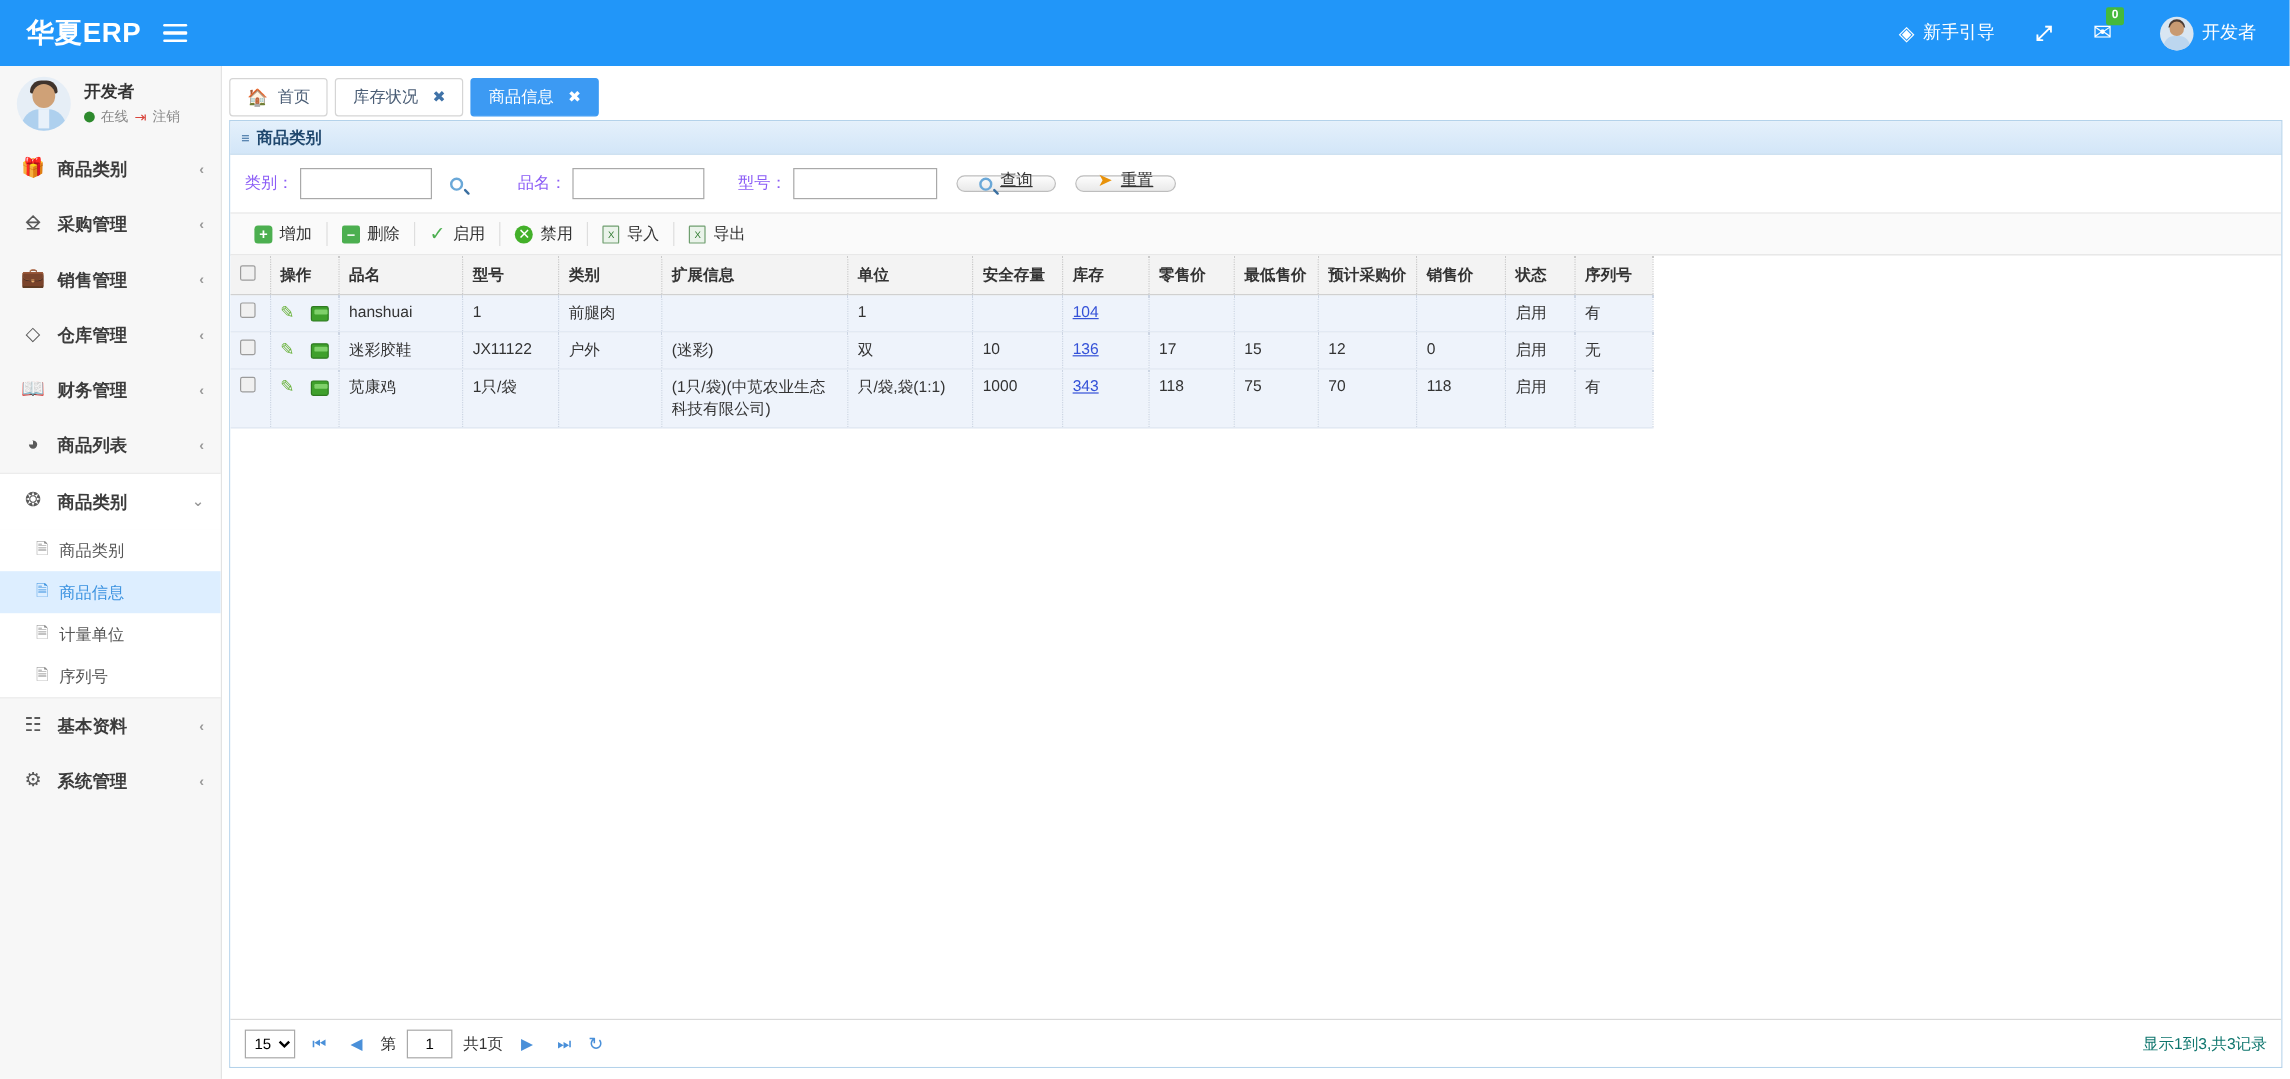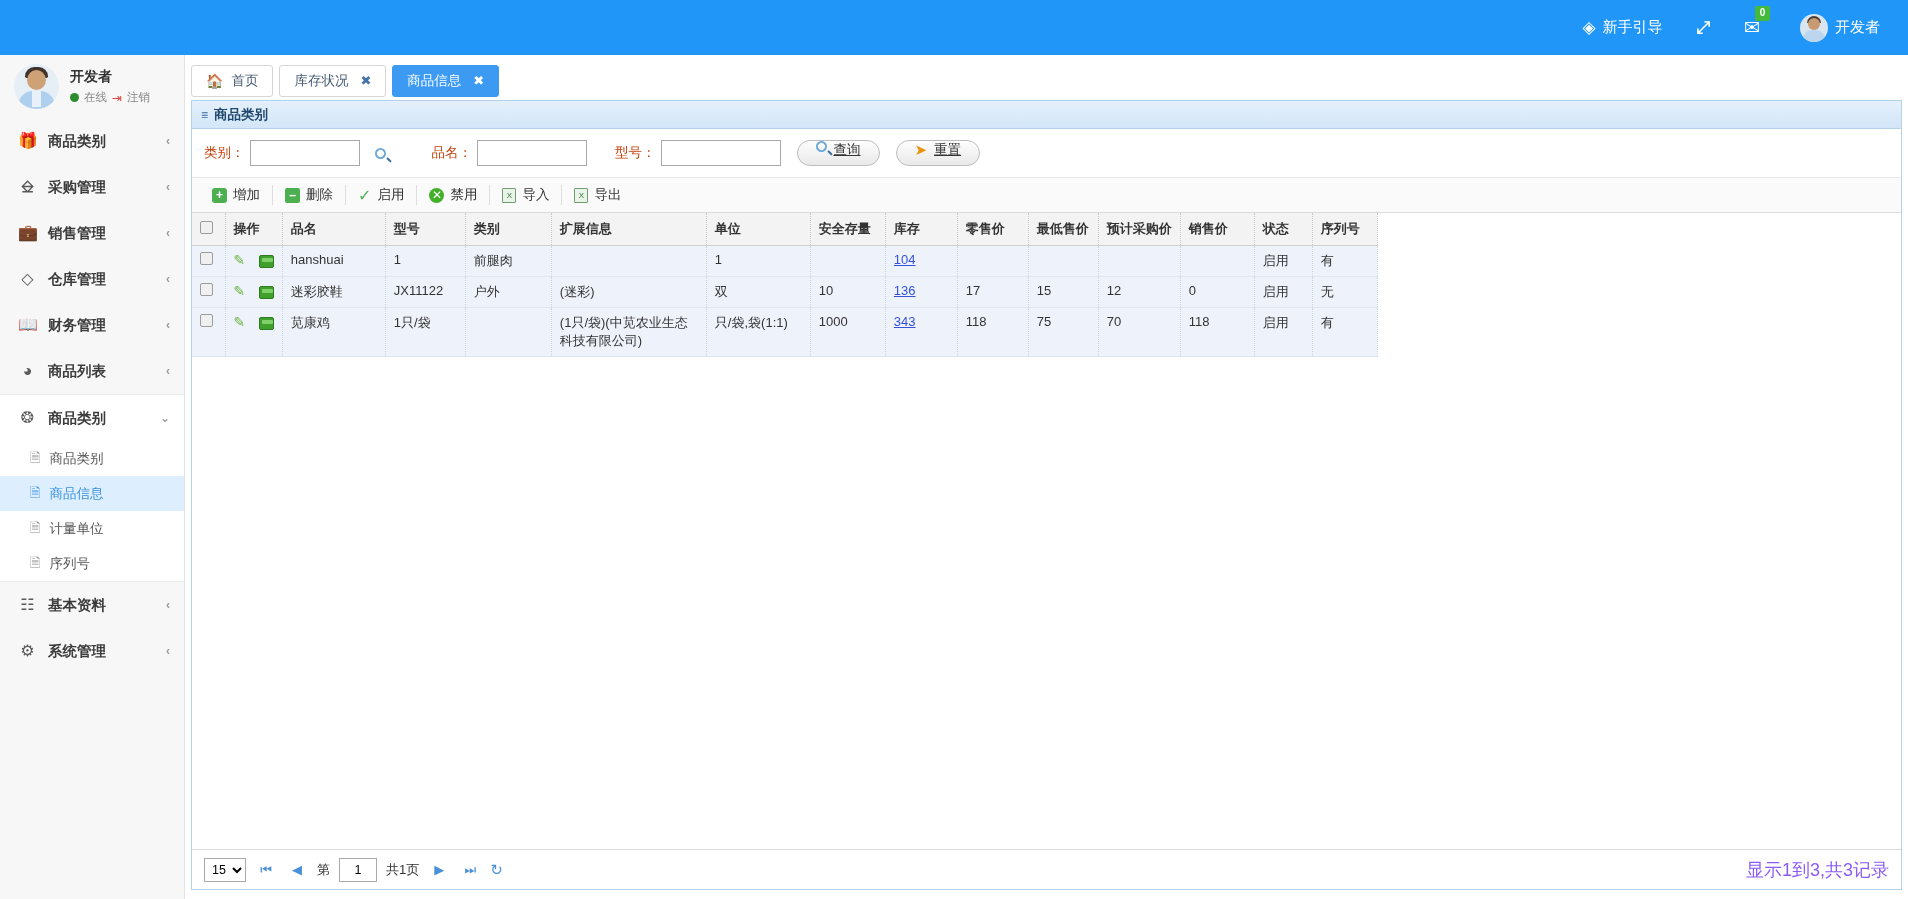--- a/index.html
+++ b/index.html
@@ -167,21 +167,21 @@
     font-size: 13.5px; font-weight: bold; color: #20486e;
   }
   .list-ic { font-size: 12px; color: #35689c; letter-spacing: -1px; }
 
   #filterbar {
     height: 48px; display: flex; align-items: center;
     padding-left: 12px; gap: 0;
     background: #fff;
     font-size: 13.5px;
   }
-  .f-label { color: #c2410c; margin-right: 5px; }
+  .f-label { color: #8b5cf6; margin-right: 5px; }
   .f-input {
     width: 110px; height: 26px;
     border: 1px solid #a9a9a9; background: #fff;
     font-size: 13px; padding: 0 4px;
     font-family: inherit;
   }
   .f-input.wide { width: 120px; }
   .mag-btn {
     width: 26px; height: 26px; margin: 0 10px 0 8px;
     display: flex; align-items: center; justify-content: center;
@@ -191,21 +191,21 @@
     display: inline-block; width: 11px; height: 11px;
     border: 2.2px solid #6aa8d8; border-radius: 50%;
     position: relative; transform: rotate(-45deg);
   }
   .mag::after {
     content: ''; position: absolute; left: 3.5px; top: 11px;
     width: 2.4px; height: 6px; background: #3a6fa0; border-radius: 1px;
   }
   .gap-lg { width: 28px; }
   .btn-pill {
-    height: 26px; display: inline-flex; align-items: flex-start; gap: 7px;
+    height: 14px; display: inline-flex; align-items: flex-end; gap: 7px;
     padding: 0 18px; margin-left: 16px;
     border: 1px solid #bdbdbd; border-radius: 16px;
     background: linear-gradient(#fdfdfd, #e9e9e9);
     font-size: 13.5px; color: #333; cursor: pointer;
   }
   .btn-pill .lbl { text-decoration: underline; }
   .arrow-reset { color: #e8920a; font-size: 15px; font-weight: bold; }
 
   #toolbar {
     height: 36px; display: flex; align-items: center;
@@ -285,26 +285,34 @@
   .pg-arrow {
     width: 22px; height: 24px; display: inline-flex;
     align-items: center; justify-content: center;
     color: #4a90d9; font-size: 13px; cursor: pointer;
   }
   .pg-input {
     width: 38px; height: 24px; border: 1px solid #a9a9a9;
     text-align: center; font-size: 12.5px; font-family: inherit;
   }
   .refresh-ic { color: #4a90d9; font-size: 15px; cursor: pointer; }
-  #rec-info { margin-left: auto; color: #8b5cf6; font-size: 18px; }
+  #rec-info { margin-left: auto; color: #0f766e; font-size: 13px; }
 </style>
 </head>
 <body>
 
 <div id="topbar">
+  <div id="brand">
+    <span id="brand-text">华夏ERP</span>
+    <span class="hamburger">
+      <span></span>
+        <span></span>
+        <span></span>
+    </span>
+  </div>
   <div id="top-right">
     <div class="top-link">
       <span class="diamond-ic">◈</span>
       <span>新手引导</span>
     </div>
     <div class="top-link">
       <span class="expand-ic">⤢</span>
     </div>
     <div class="top-link">
       <span class="mail-wrap">

